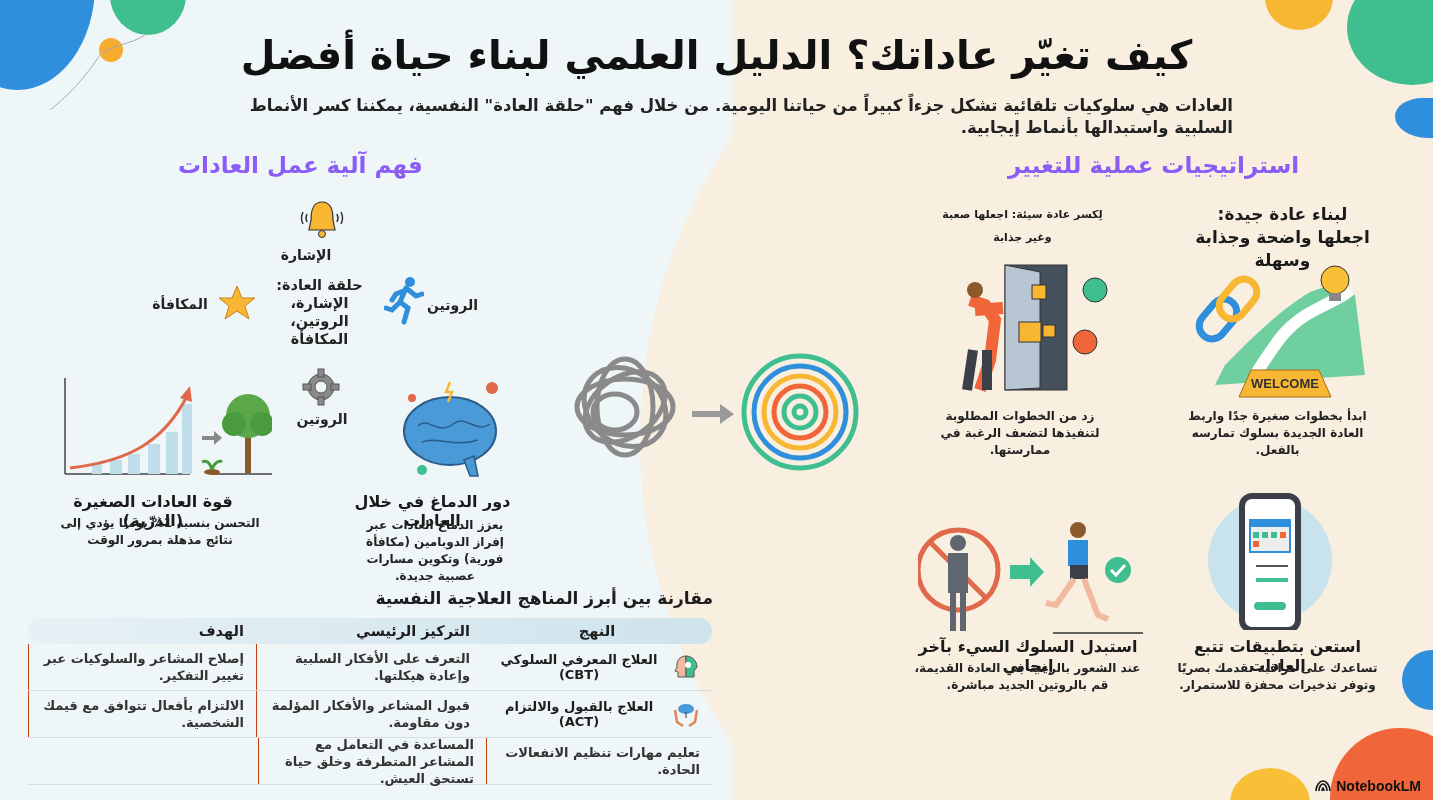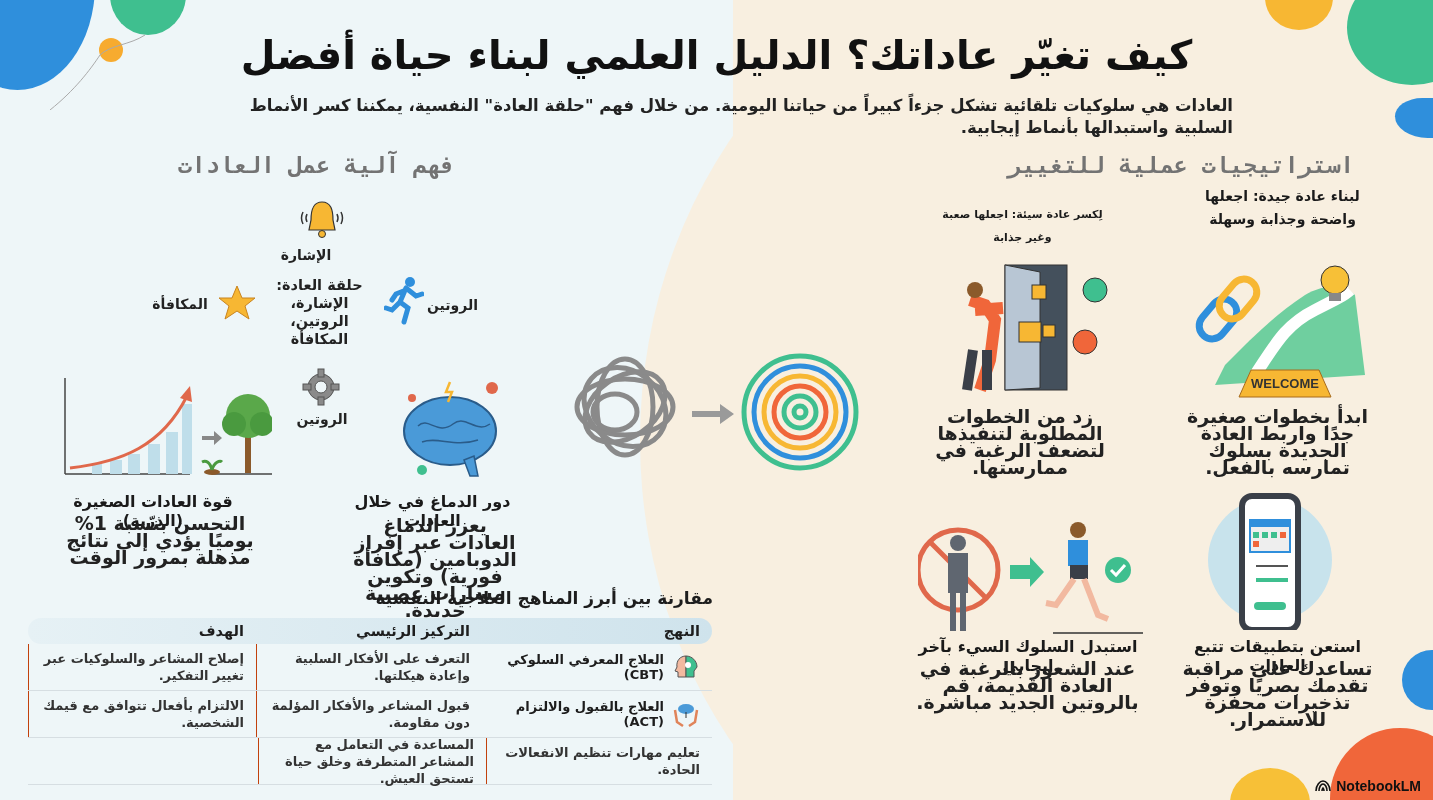--- a/index.html
+++ b/index.html
@@ -23,37 +23,37 @@
     .line-deco { position: absolute; }
     .title {
       position: absolute; top: 32px; left: 0; width: 1433px;
       text-align: center; font-size: 40px; font-weight: bold; color: #111;
     }
     .intro {
       position: absolute; top: 95px; right: 200px; width: 1000px;
       text-align: right; font-size: 16.5px; font-weight: bold; line-height: 22px; color: #222;
     }
     .section-title {
-      position: absolute; font-size: 23px; font-weight: bold; color: #737373; font-family: Liberation Mono, monospace;
+      position: absolute; font-size: 23px; font-weight: bold; color: #8b5cf6;
     }
     .label { position: absolute; font-size: 14px; font-weight: bold; color: #222; text-align: center; line-height: 18px; }
     .caption-title { position: absolute; font-size: 16px; font-weight: bold; color: #1a1a1a; text-align: center; }
-    .caption-body { position: absolute; font-size: 19px; color: #222; text-align: center; line-height: 17px; font-weight: bold; }
+    .caption-body { position: absolute; font-size: 12px; color: #222; text-align: center; line-height: 17px; font-weight: bold; }
     .table-title { position: absolute; top: 588px; right: 720px; font-size: 17px; font-weight: bold; }
     .table {
       position: absolute; top: 618px; left: 28px; width: 684px;
       font-size: 13px;
     }
     .thead {
       display: flex; height: 26px; align-items: center;
       background: linear-gradient(90deg, #e6f1f5, #cfe3ec);
       border-radius: 14px; font-weight: bold; font-size: 14.5px;
     }
     .thead div, .trow div { padding: 0 12px; }
-    .c1 { width: 230px; }
+    .c1 { width: 230px; text-align: center; }
     .c2 { width: 226px; }
     .c3 { width: 228px; }
     .trow { display: flex; min-height: 46px; align-items: center; border-bottom: 1px solid #d6dee2; }
     .trow .c2, .trow .c3 { border-left: 1px solid #c2410c; }
     .trow .c1 { display: flex; align-items: center; gap: 8px; font-weight: bold; }
     .trow .c2, .trow .c3 { font-weight: bold; color: #333; line-height: 17px; height: 46px; display: flex; align-items: center; }
     .ticon { width: 28px; height: 28px; flex: none; }
     .illus { position: absolute; }
     .brand {
       position: absolute; right: 12px; bottom: 6px;
@@ -209,21 +209,21 @@
     <div class="c3">الالتزام بأفعال تتوافق مع قيمك الشخصية.</div>
   </div>
   <div class="trow">
     <div class="c2">تعليم مهارات تنظيم الانفعالات الحادة.</div>
     <div class="c3">المساعدة في التعامل مع المشاعر المتطرفة وخلق حياة تستحق العيش.</div>
   </div>
 </div>
 
 <h2 class="section-title" style="top:152px;left:1008px;">استراتيجيات عملية للتغيير</h2>
 
-<div class="caption-title" style="left:1195px;top:185px;width:175px;font-size:14px;line-height:23px;">لبناء عادة جيدة: اجعلها واضحة وجذابة وسهلة</div>
+<div class="caption-title" style="left:1195px;top:203px;width:175px;font-size:17px;line-height:23px;">لبناء عادة جيدة: اجعلها واضحة وجذابة وسهلة</div>
 <div class="caption-title" style="left:935px;top:203px;width:175px;font-size:11px;line-height:23px;">لِكسر عادة سيئة: اجعلها صعبة وغير جذابة</div>
 
 <svg class="illus" style="left:1195px;top:255px;" width="175" height="145" viewBox="0 0 175 145">
   <path d="M30,110 C60,80 80,60 110,40 C130,28 150,30 160,40 L170,120 L20,130Z" fill="#6fcf9f"></path>
   <path d="M60,120 C80,90 90,70 120,55 C140,45 150,40 155,35" stroke="#fff" stroke-width="12" fill="none"></path>
   <rect x="10" y="42" width="26" height="44" rx="13" fill="none" stroke="#2f8fdc" stroke-width="7" transform="rotate(40 23 64)"></rect>
   <rect x="30" y="22" width="26" height="44" rx="13" fill="none" stroke="#f7b733" stroke-width="7" transform="rotate(40 43 44)"></rect>
   <circle cx="140" cy="25" r="14" fill="#f7c037" stroke="#333"></circle>
   <rect x="134" y="38" width="12" height="8" fill="#888"></rect>
   <path d="M44,142 L56,115 L124,115 L136,142Z" fill="#f7b733" stroke="#a86b1b"></path>

